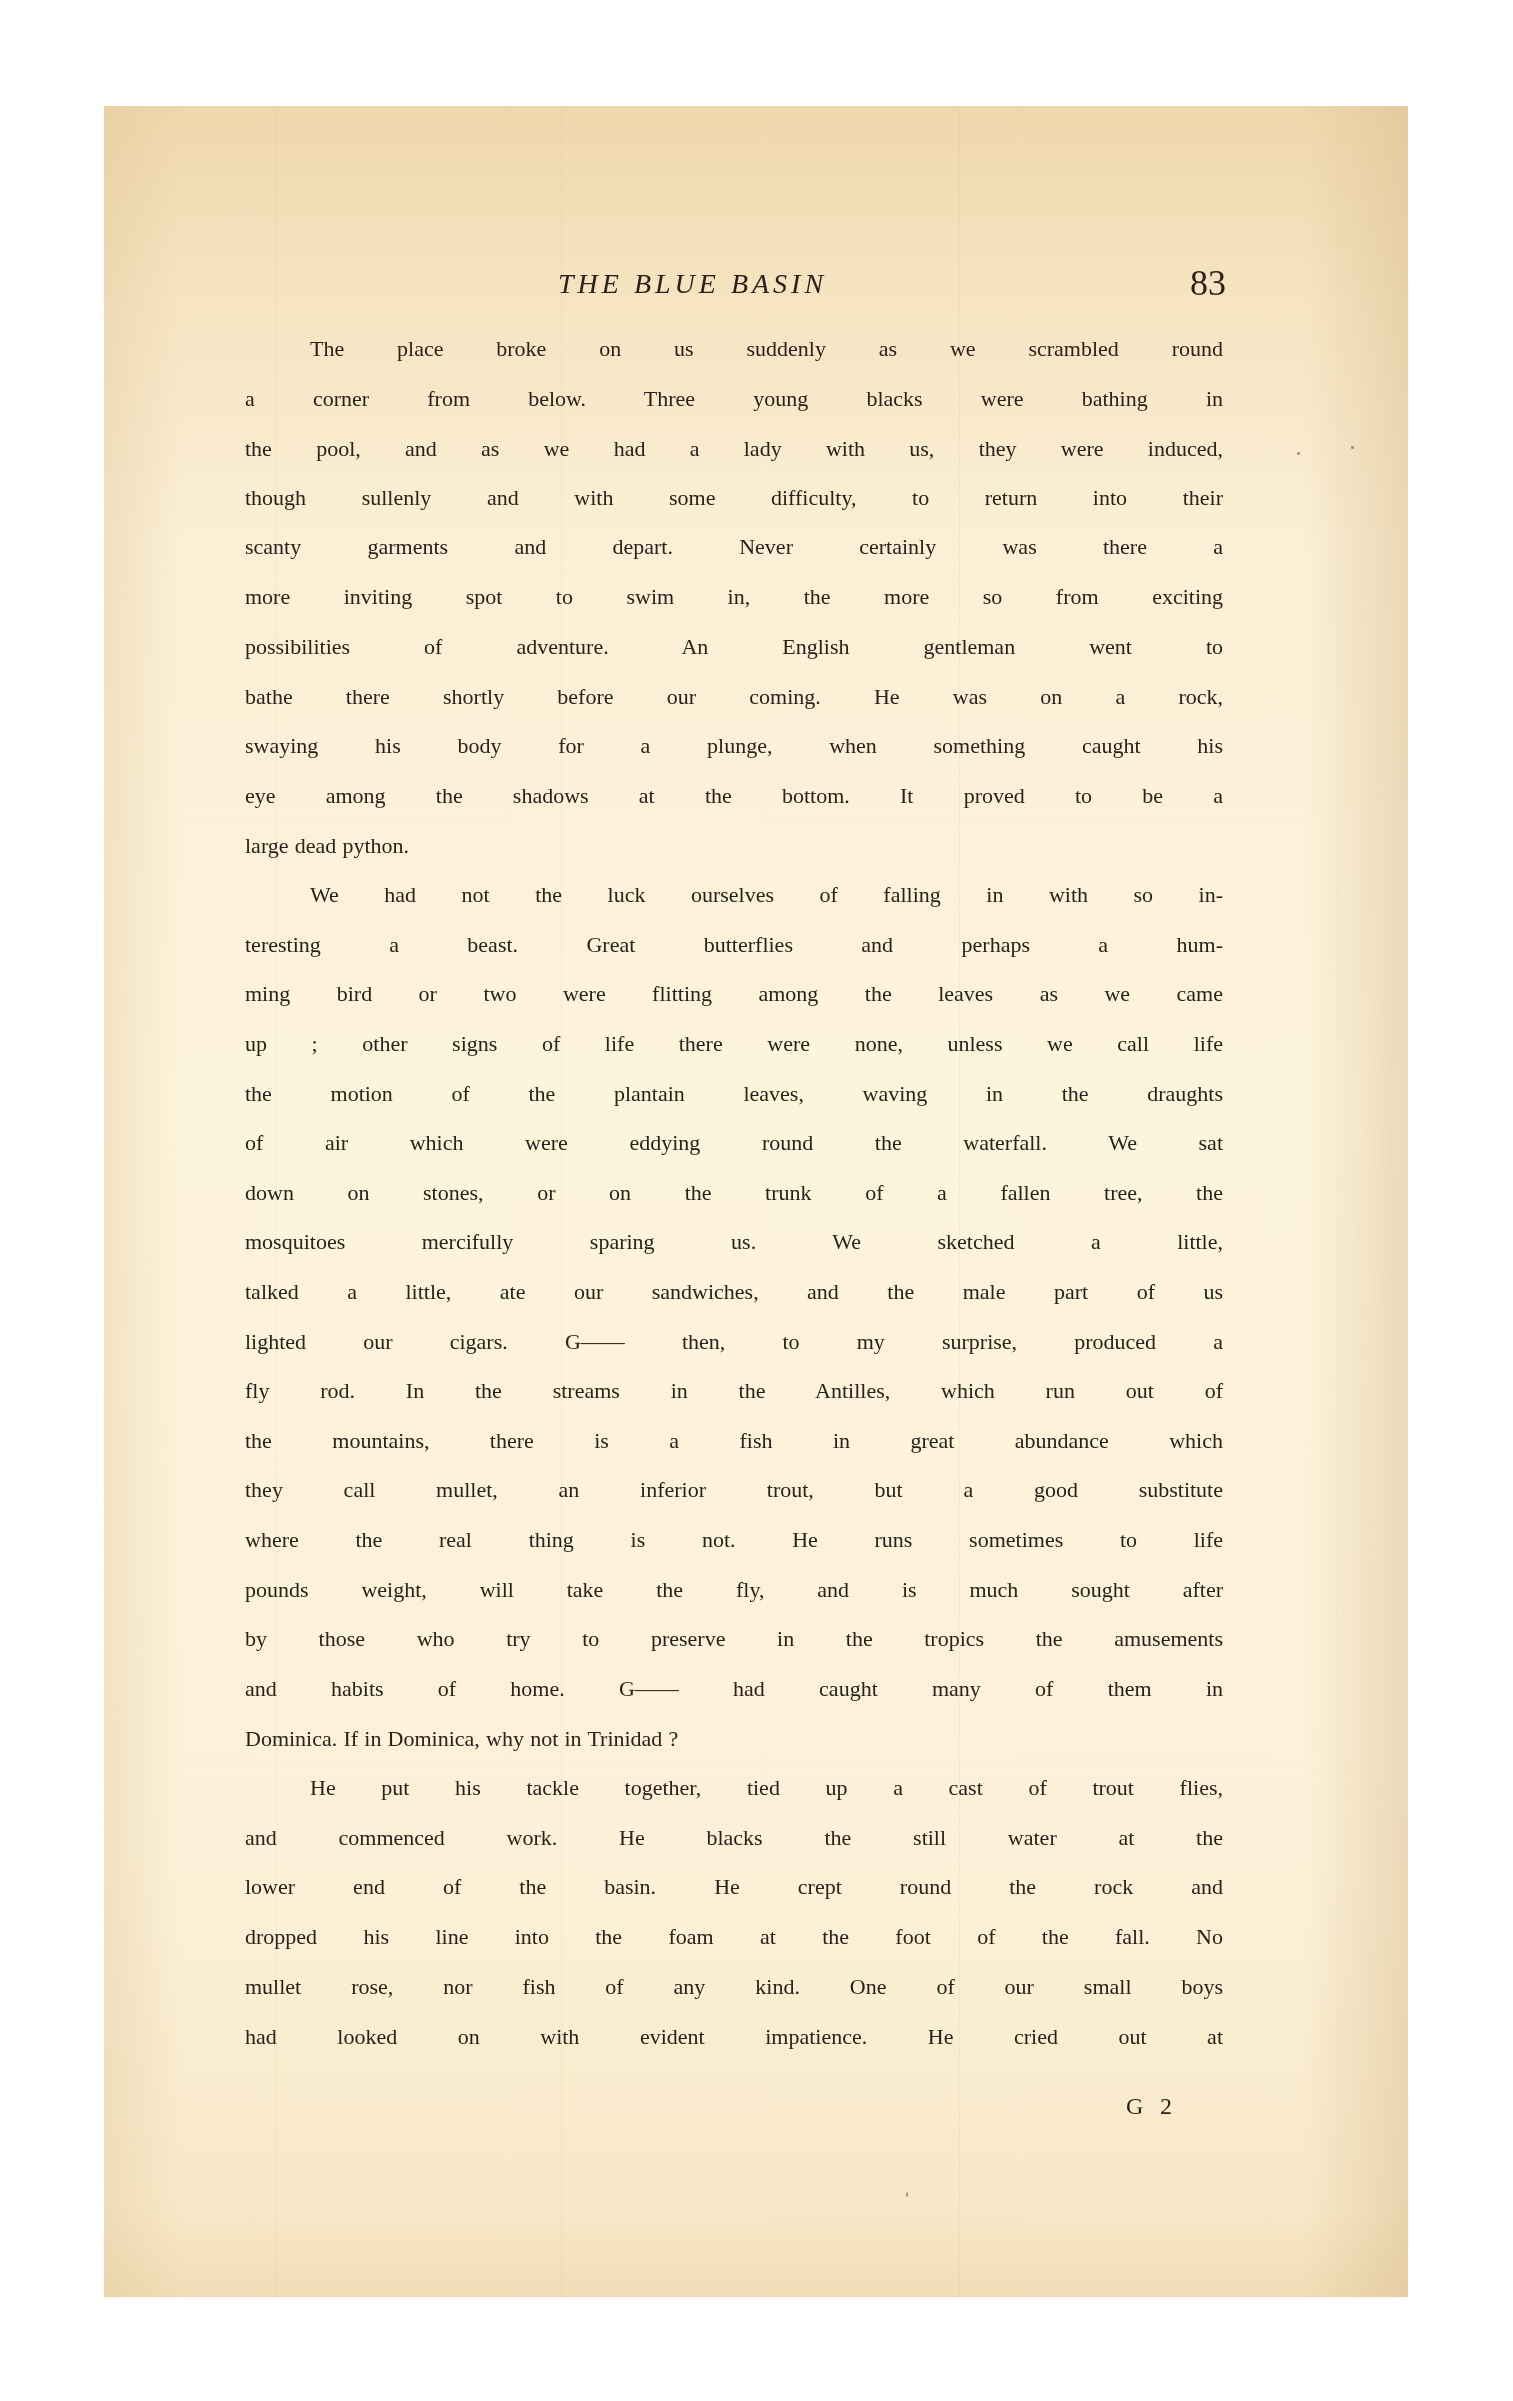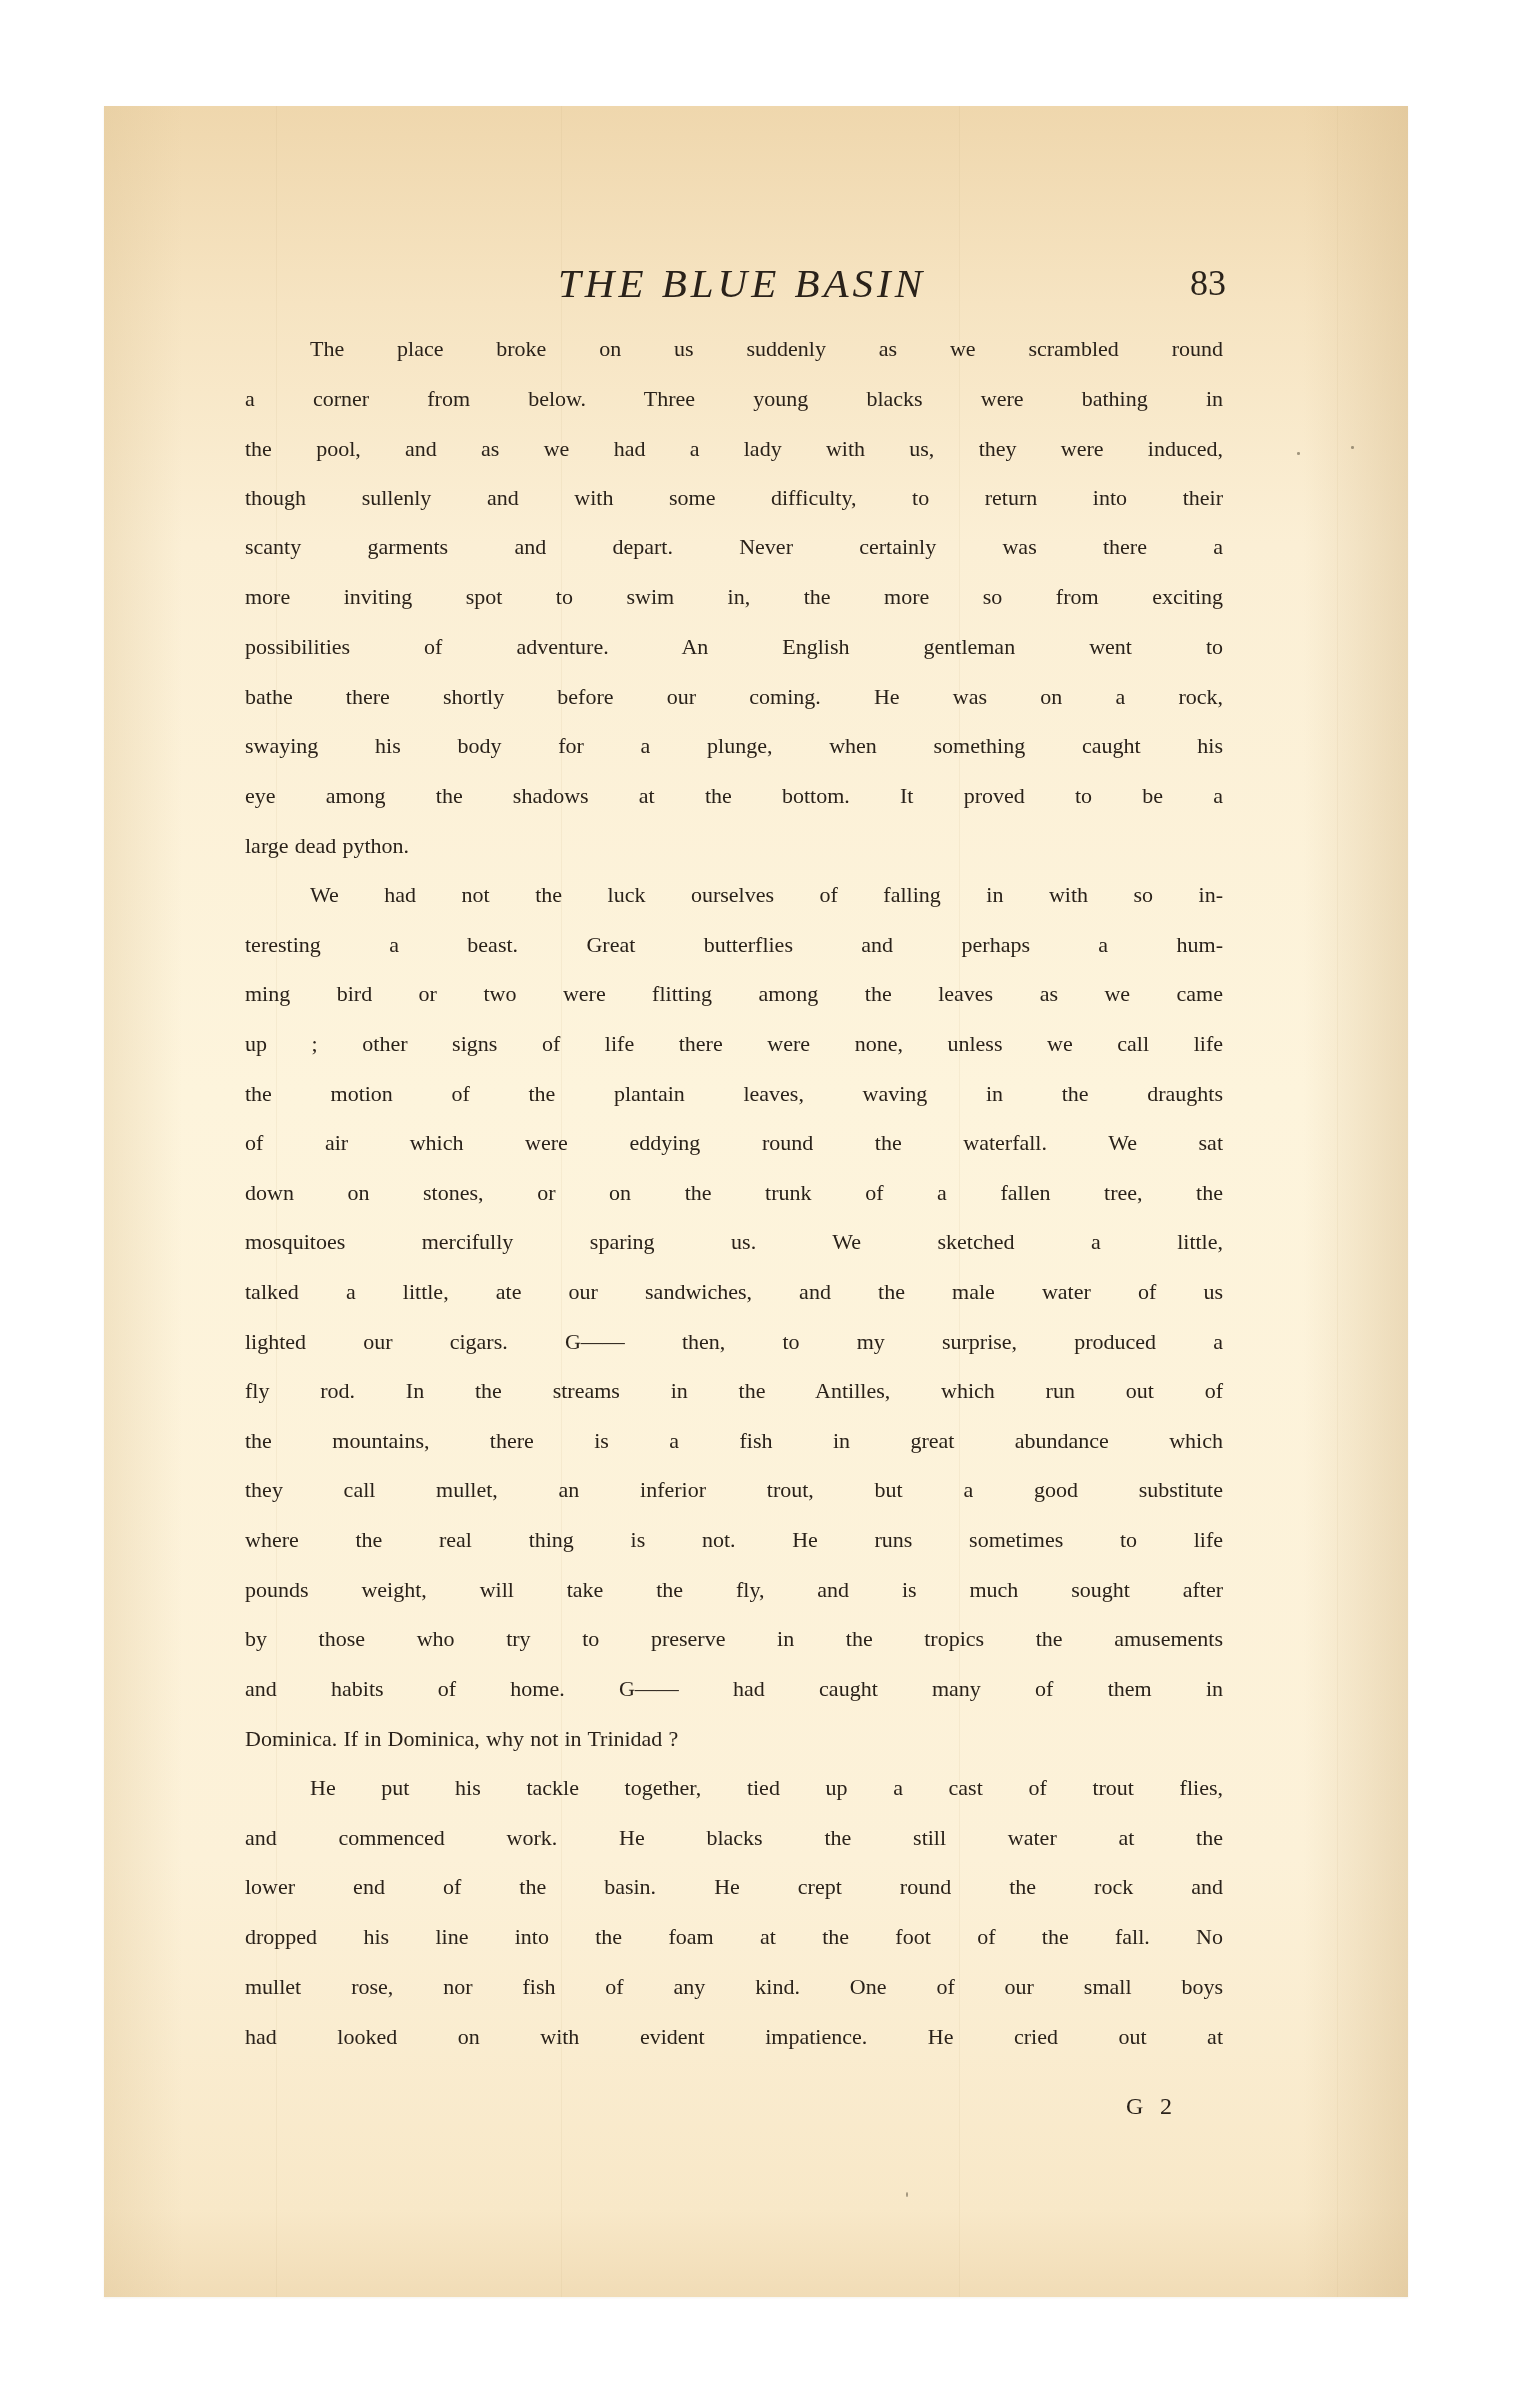--- a/index.html
+++ b/index.html
@@ -40,21 +40,21 @@
     width: 100%;
     height: 100%;
     pointer-events: none;
   }
   .head-title {
     position: absolute;
     left: 558px;
     top: 265px;
     width: 358px;
     font-style: italic;
-    font-size: 41px;
+    font-size: 28px;
     line-height: 37px;
     letter-spacing: 4px;
     color: #2a221a;
     white-space: nowrap;
     pointer-events: auto;
   }
   .page-number {
     position: absolute;
     left: 1190px;
     top: 265px;
@@ -141,21 +141,21 @@
   <div class="line last" style="top:821px">large dead python.</div>
 
   <div class="line indent" style="top:870px">We had not the luck ourselves of falling in with so in-</div>
   <div class="line" style="top:920px">teresting a beast.  Great butterflies and perhaps a hum-</div>
   <div class="line" style="top:969px">ming bird or two were flitting among the leaves as we came</div>
   <div class="line" style="top:1019px">up ; other signs of life there were none, unless we call life</div>
   <div class="line" style="top:1069px">the motion of the plantain leaves, waving in the draughts</div>
   <div class="line" style="top:1118px">of air which were eddying round the waterfall.  We sat</div>
   <div class="line" style="top:1168px">down on stones, or on the trunk of a fallen tree, the</div>
   <div class="line" style="top:1217px">mosquitoes mercifully sparing us.  We sketched a little,</div>
-  <div class="line" style="top:1267px">talked a little, ate our sandwiches, and the male water of us</div>
+  <div class="line" style="top:1267px">talked a little, ate our sandwiches, and the male part of us</div>
   <div class="line" style="top:1317px">lighted our cigars.  G—— then, to my surprise, produced a</div>
   <div class="line" style="top:1366px">fly rod.  In the streams in the Antilles, which run out of</div>
   <div class="line" style="top:1416px">the mountains, there is a fish in great abundance which</div>
   <div class="line" style="top:1465px"><span>they call </span><span class="it">mullet</span><span>, an inferior trout, but a good substitute</span></div>
   <div class="line" style="top:1515px">where the real thing is not.  He runs sometimes to life</div>
   <div class="line" style="top:1565px">pounds weight, will take the fly, and is much sought after</div>
   <div class="line" style="top:1614px">by those who try to preserve in the tropics the amusements</div>
   <div class="line" style="top:1664px">and habits of home.  G—— had caught many of them in</div>
   <div class="line last" style="top:1714px">Dominica.  If in Dominica, why not in Trinidad ?</div>
 

